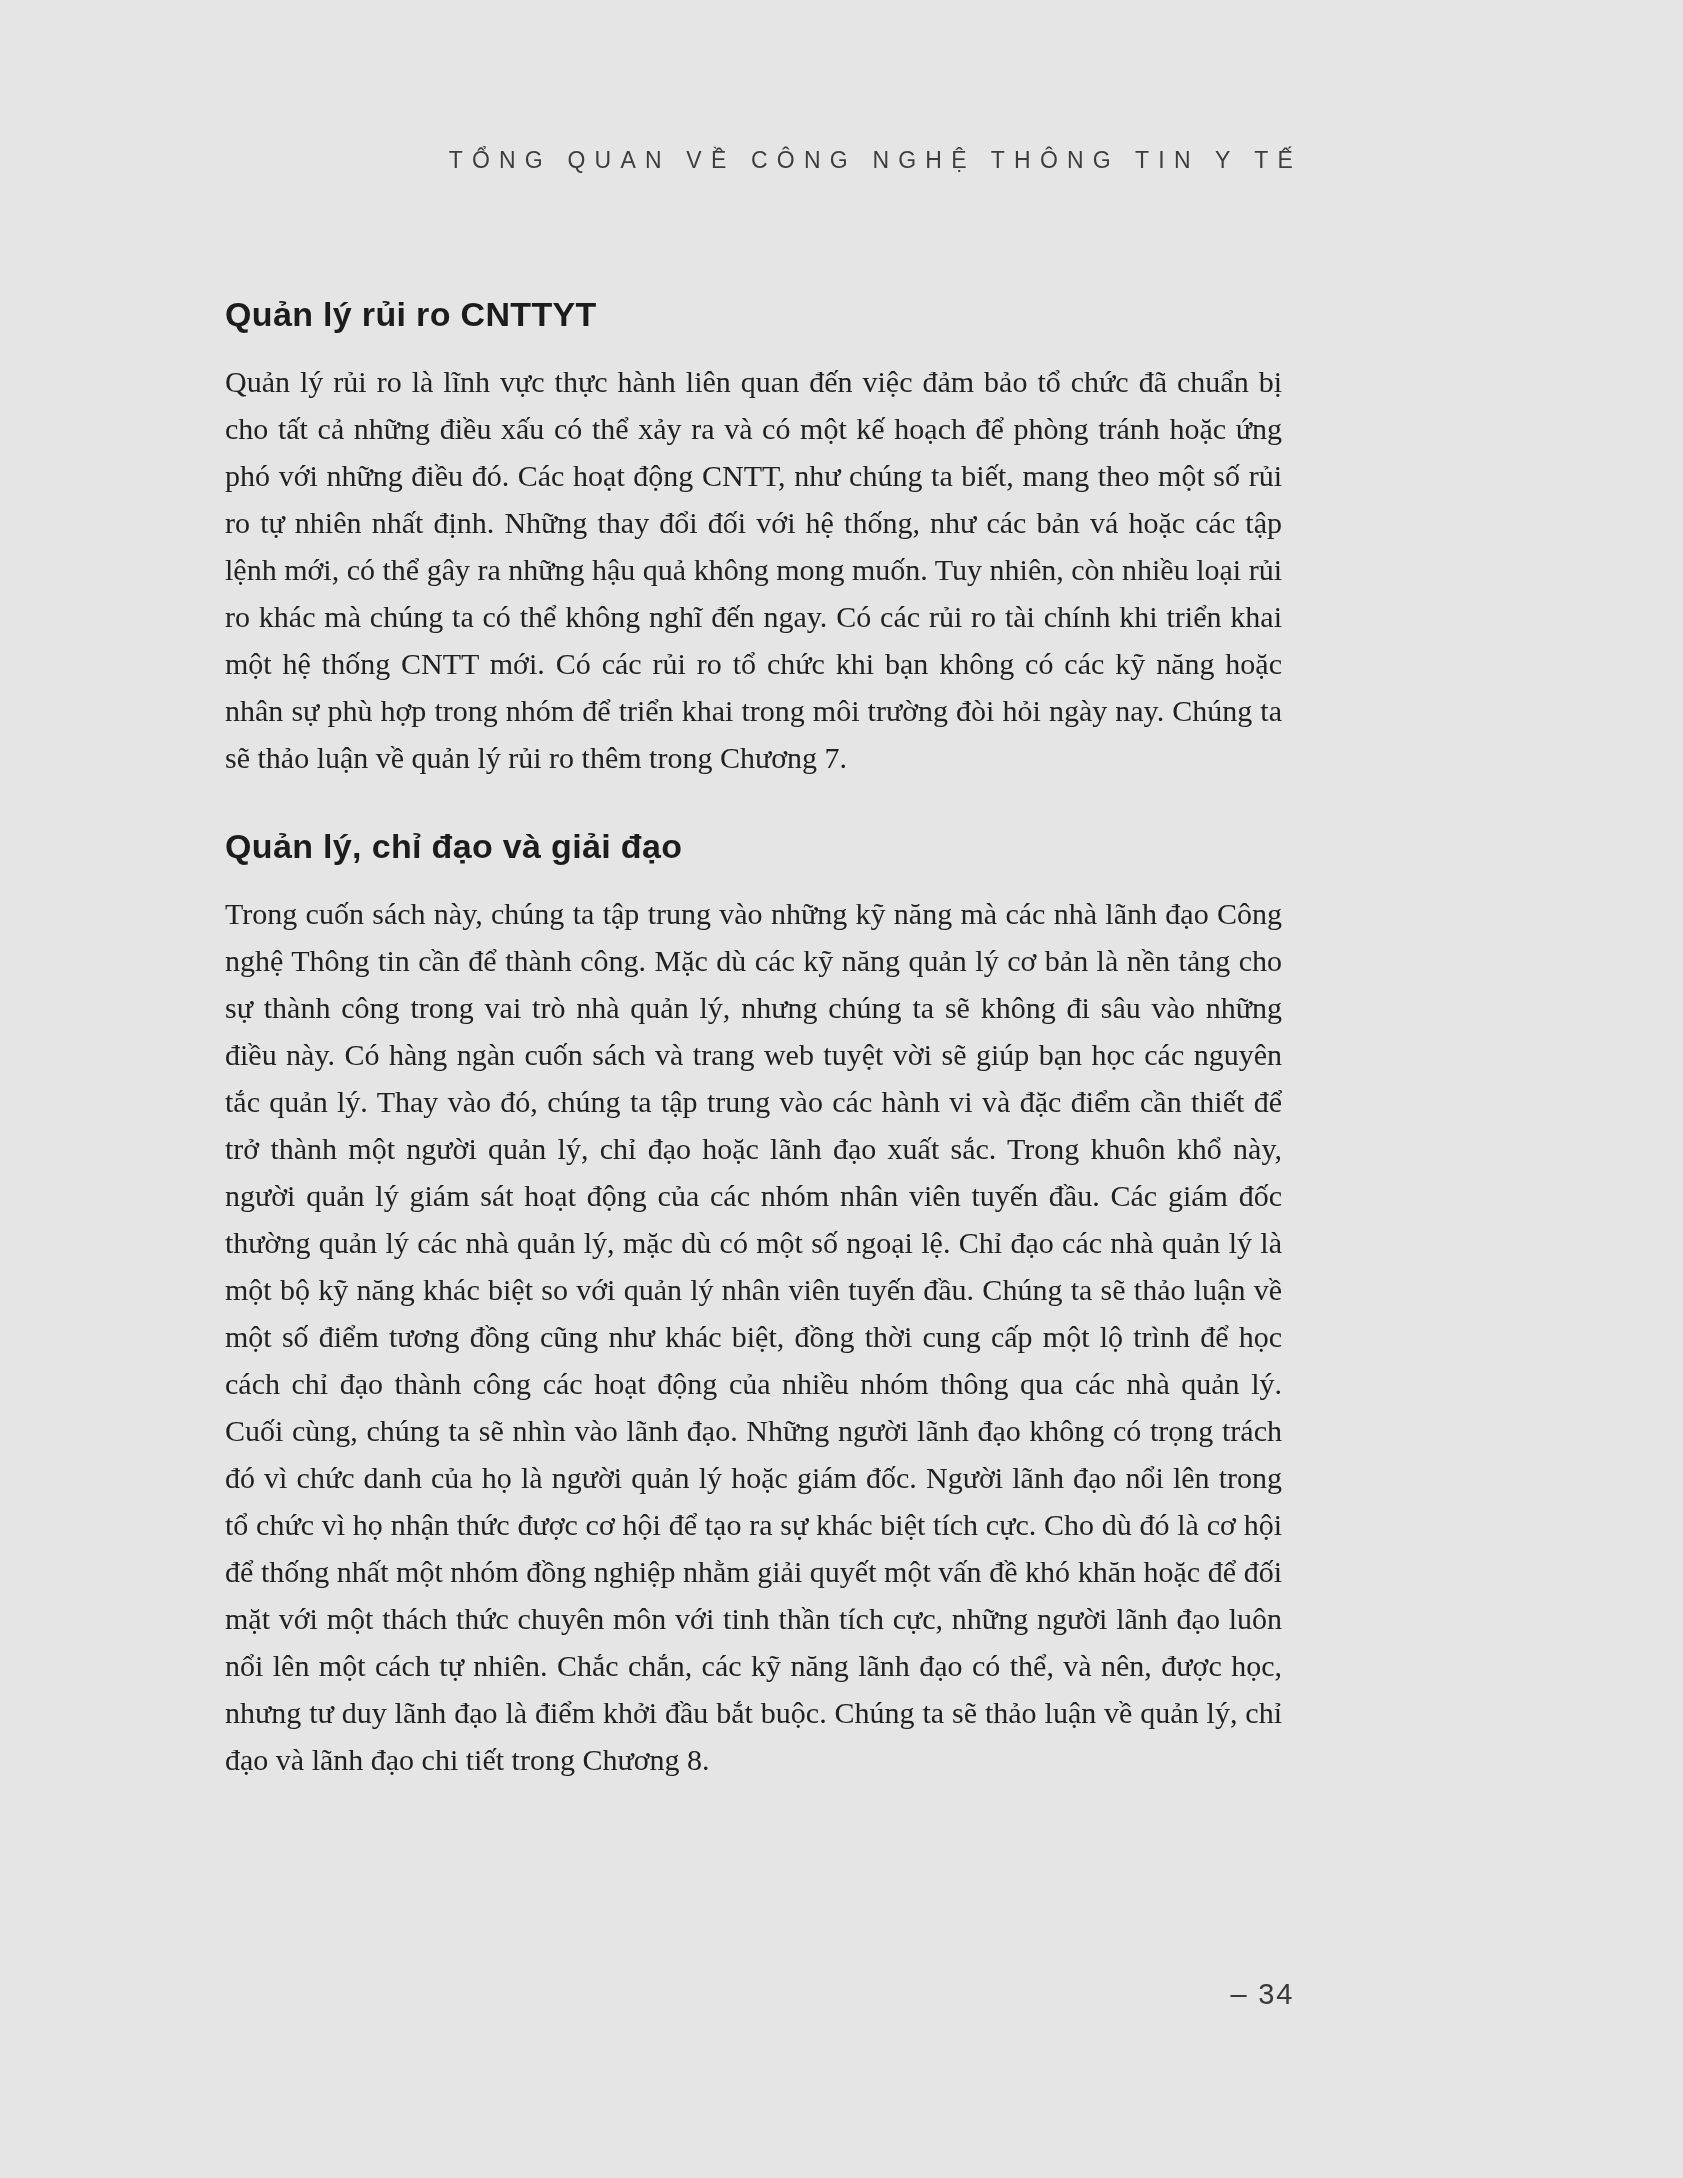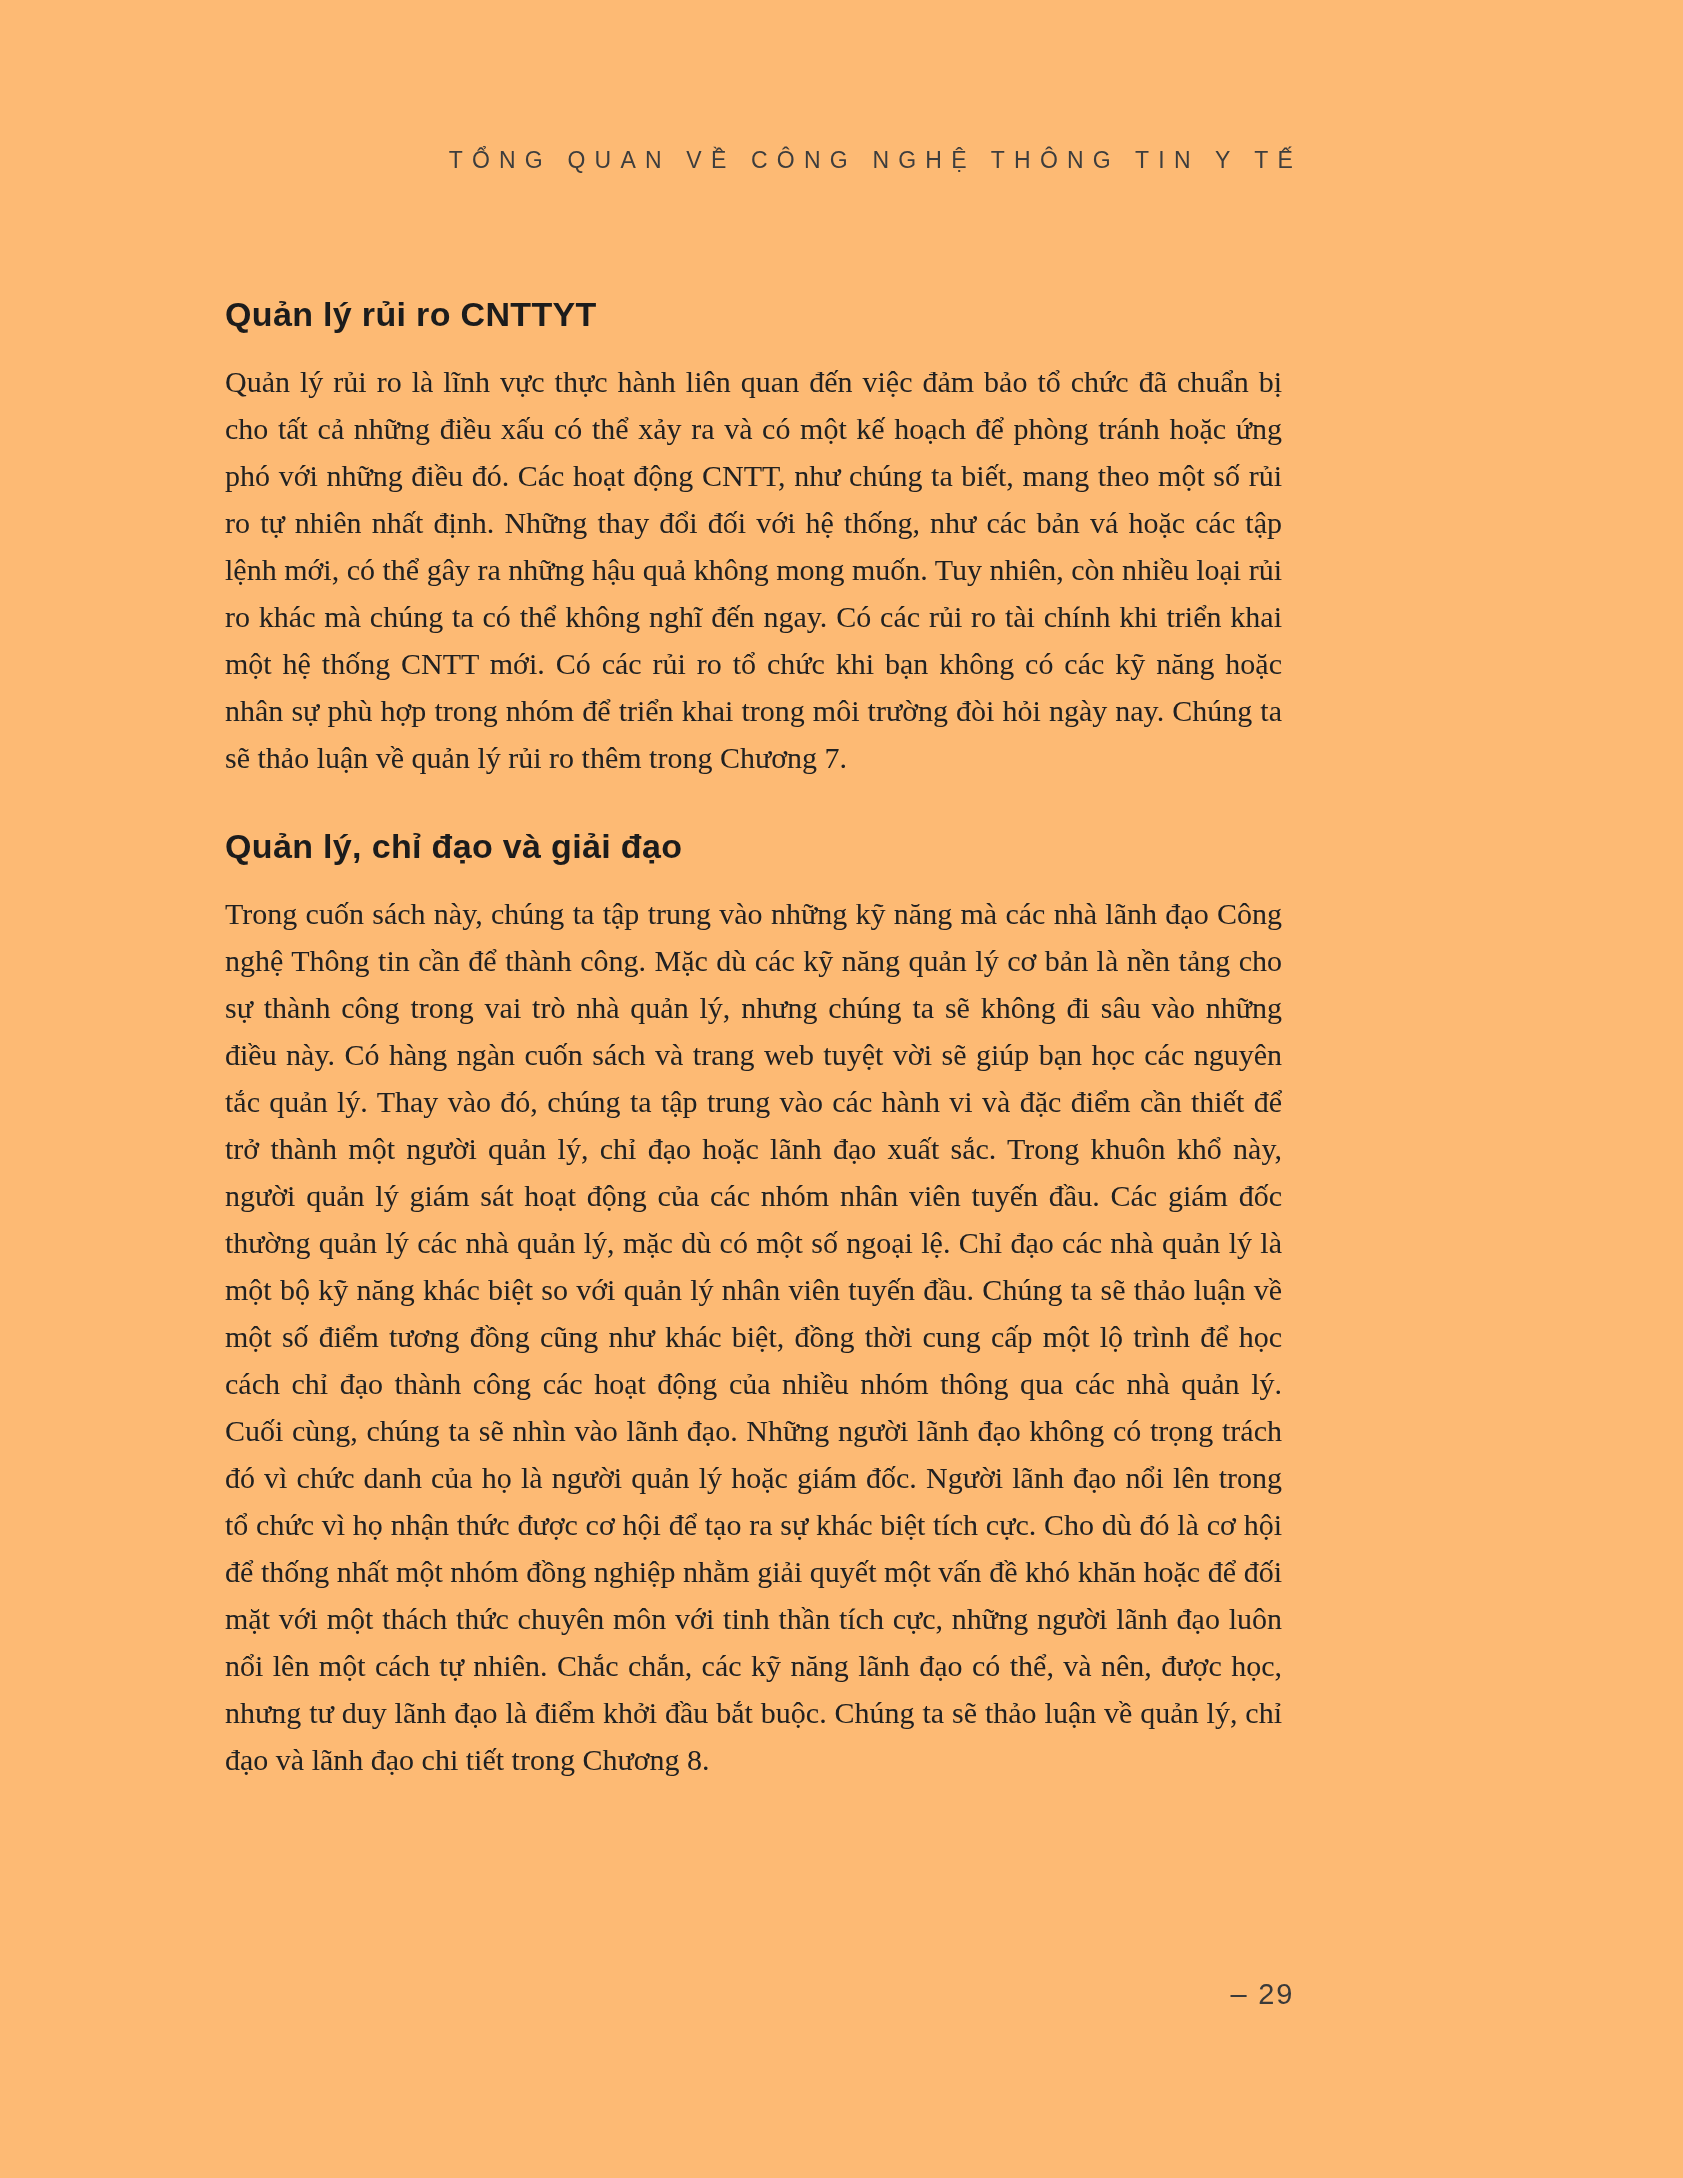--- a/index.html
+++ b/index.html
@@ -4,21 +4,21 @@
 <style>
   html, body {
     margin: 0;
     padding: 0;
     background: #ffffff;
   }
   .page {
     position: relative;
     width: 1683px;
     height: 2178px;
-    background: #fdba74;
+    background: #e5e5e5;
     overflow: hidden;
     font-family: "Liberation Serif", serif;
   }
   .running-head {
     position: absolute;
     top: 147px;
     left: 213px;
     width: 1089px;
     text-align: right;
     font-family: "Liberation Sans", sans-serif;
@@ -82,16 +82,16 @@
       <p class="body-par">Quản lý rủi ro là lĩnh vực thực hành liên quan đến việc đảm bảo tổ chức đã chuẩn bị cho tất cả những điều xấu có thể xảy ra và có một kế hoạch để phòng tránh hoặc ứng phó với những điều đó. Các hoạt động CNTT, như chúng ta biết, mang theo một số rủi ro tự nhiên nhất định. Những thay đổi đối với hệ thống, như các bản vá hoặc các tập lệnh mới, có thể gây ra những hậu quả không mong muốn. Tuy nhiên, còn nhiều loại rủi ro khác mà chúng ta có thể không nghĩ đến ngay. Có các rủi ro tài chính khi triển khai một hệ thống CNTT mới. Có các rủi ro tổ chức khi bạn không có các kỹ năng hoặc nhân sự phù hợp trong nhóm để triển khai trong môi trường đòi hỏi ngày nay. Chúng ta sẽ thảo luận về quản lý rủi ro thêm trong Chương 7.</p>
     </div>
 
     <div class="section">
       <h2 class="section-heading">Quản lý, chỉ đạo và giải đạo</h2>
       <p class="body-par">Trong cuốn sách này, chúng ta tập trung vào những kỹ năng mà các nhà lãnh đạo Công nghệ Thông tin cần để thành công. Mặc dù các kỹ năng quản lý cơ bản là nền tảng cho sự thành công trong vai trò nhà quản lý, nhưng chúng ta sẽ không đi sâu vào những điều này. Có hàng ngàn cuốn sách và trang web tuyệt vời sẽ giúp bạn học các nguyên tắc quản lý. Thay vào đó, chúng ta tập trung vào các hành vi và đặc điểm cần thiết để trở thành một người quản lý, chỉ đạo hoặc lãnh đạo xuất sắc. Trong khuôn khổ này, người quản lý giám sát hoạt động của các nhóm nhân viên tuyến đầu. Các giám đốc thường quản lý các nhà quản lý, mặc dù có một số ngoại lệ. Chỉ đạo các nhà quản lý là một bộ kỹ năng khác biệt so với quản lý nhân viên tuyến đầu. Chúng ta sẽ thảo luận về một số điểm tương đồng cũng như khác biệt, đồng thời cung cấp một lộ trình để học cách chỉ đạo thành công các hoạt động của nhiều nhóm thông qua các nhà quản lý. Cuối cùng, chúng ta sẽ nhìn vào lãnh đạo. Những người lãnh đạo không có trọng trách đó vì chức danh của họ là người quản lý hoặc giám đốc. Người lãnh đạo nổi lên trong tổ chức vì họ nhận thức được cơ hội để tạo ra sự khác biệt tích cực. Cho dù đó là cơ hội để thống nhất một nhóm đồng nghiệp nhằm giải quyết một vấn đề khó khăn hoặc để đối mặt với một thách thức chuyên môn với tinh thần tích cực, những người lãnh đạo luôn nổi lên một cách tự nhiên. Chắc chắn, các kỹ năng lãnh đạo có thể, và nên, được học, nhưng tư duy lãnh đạo là điểm khởi đầu bắt buộc. Chúng ta sẽ thảo luận về quản lý, chỉ đạo và lãnh đạo chi tiết trong Chương 8.</p>
     </div>
 
   </div>
 
-  <div class="page-number">– 29</div>
+  <div class="page-number">– 34</div>
 
 </div>
 
 
 </body></html>

